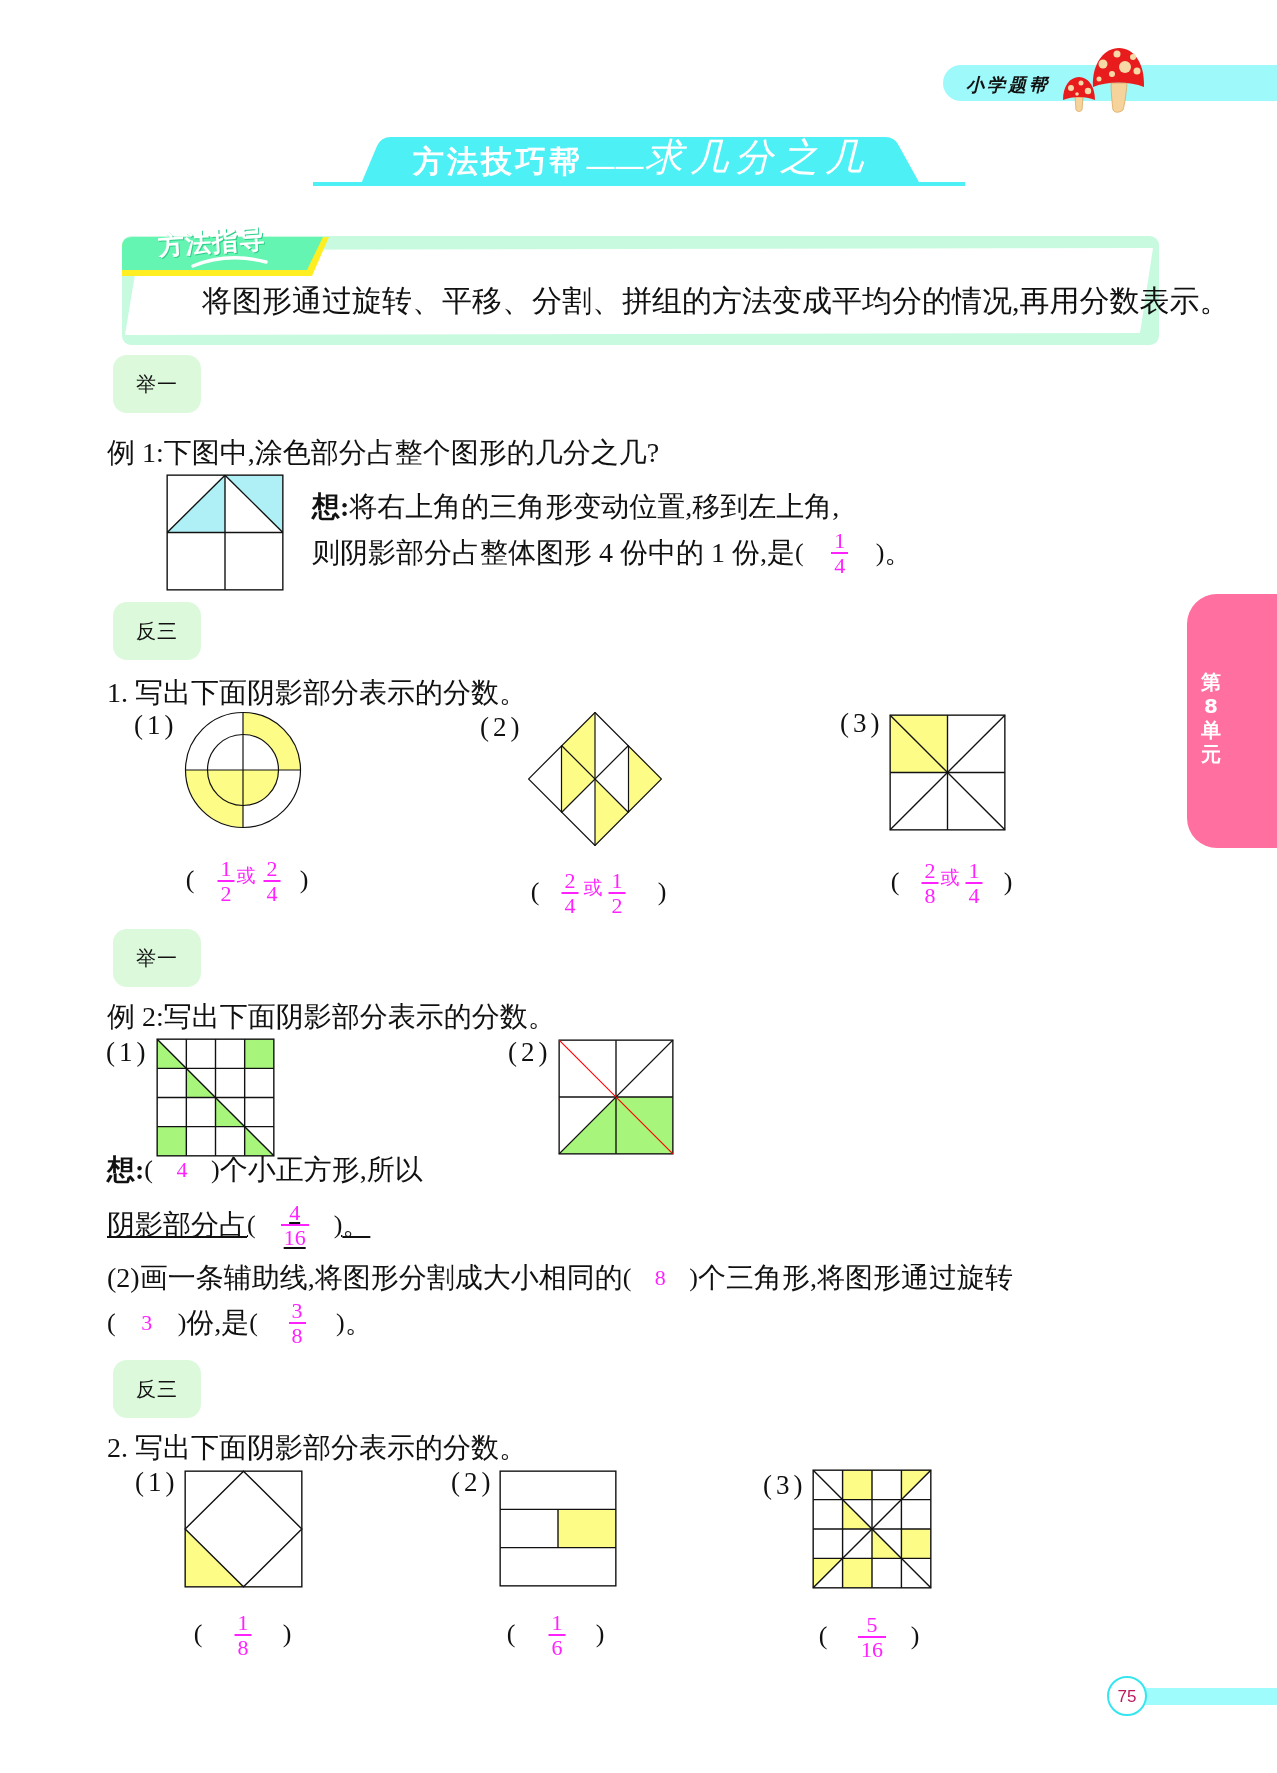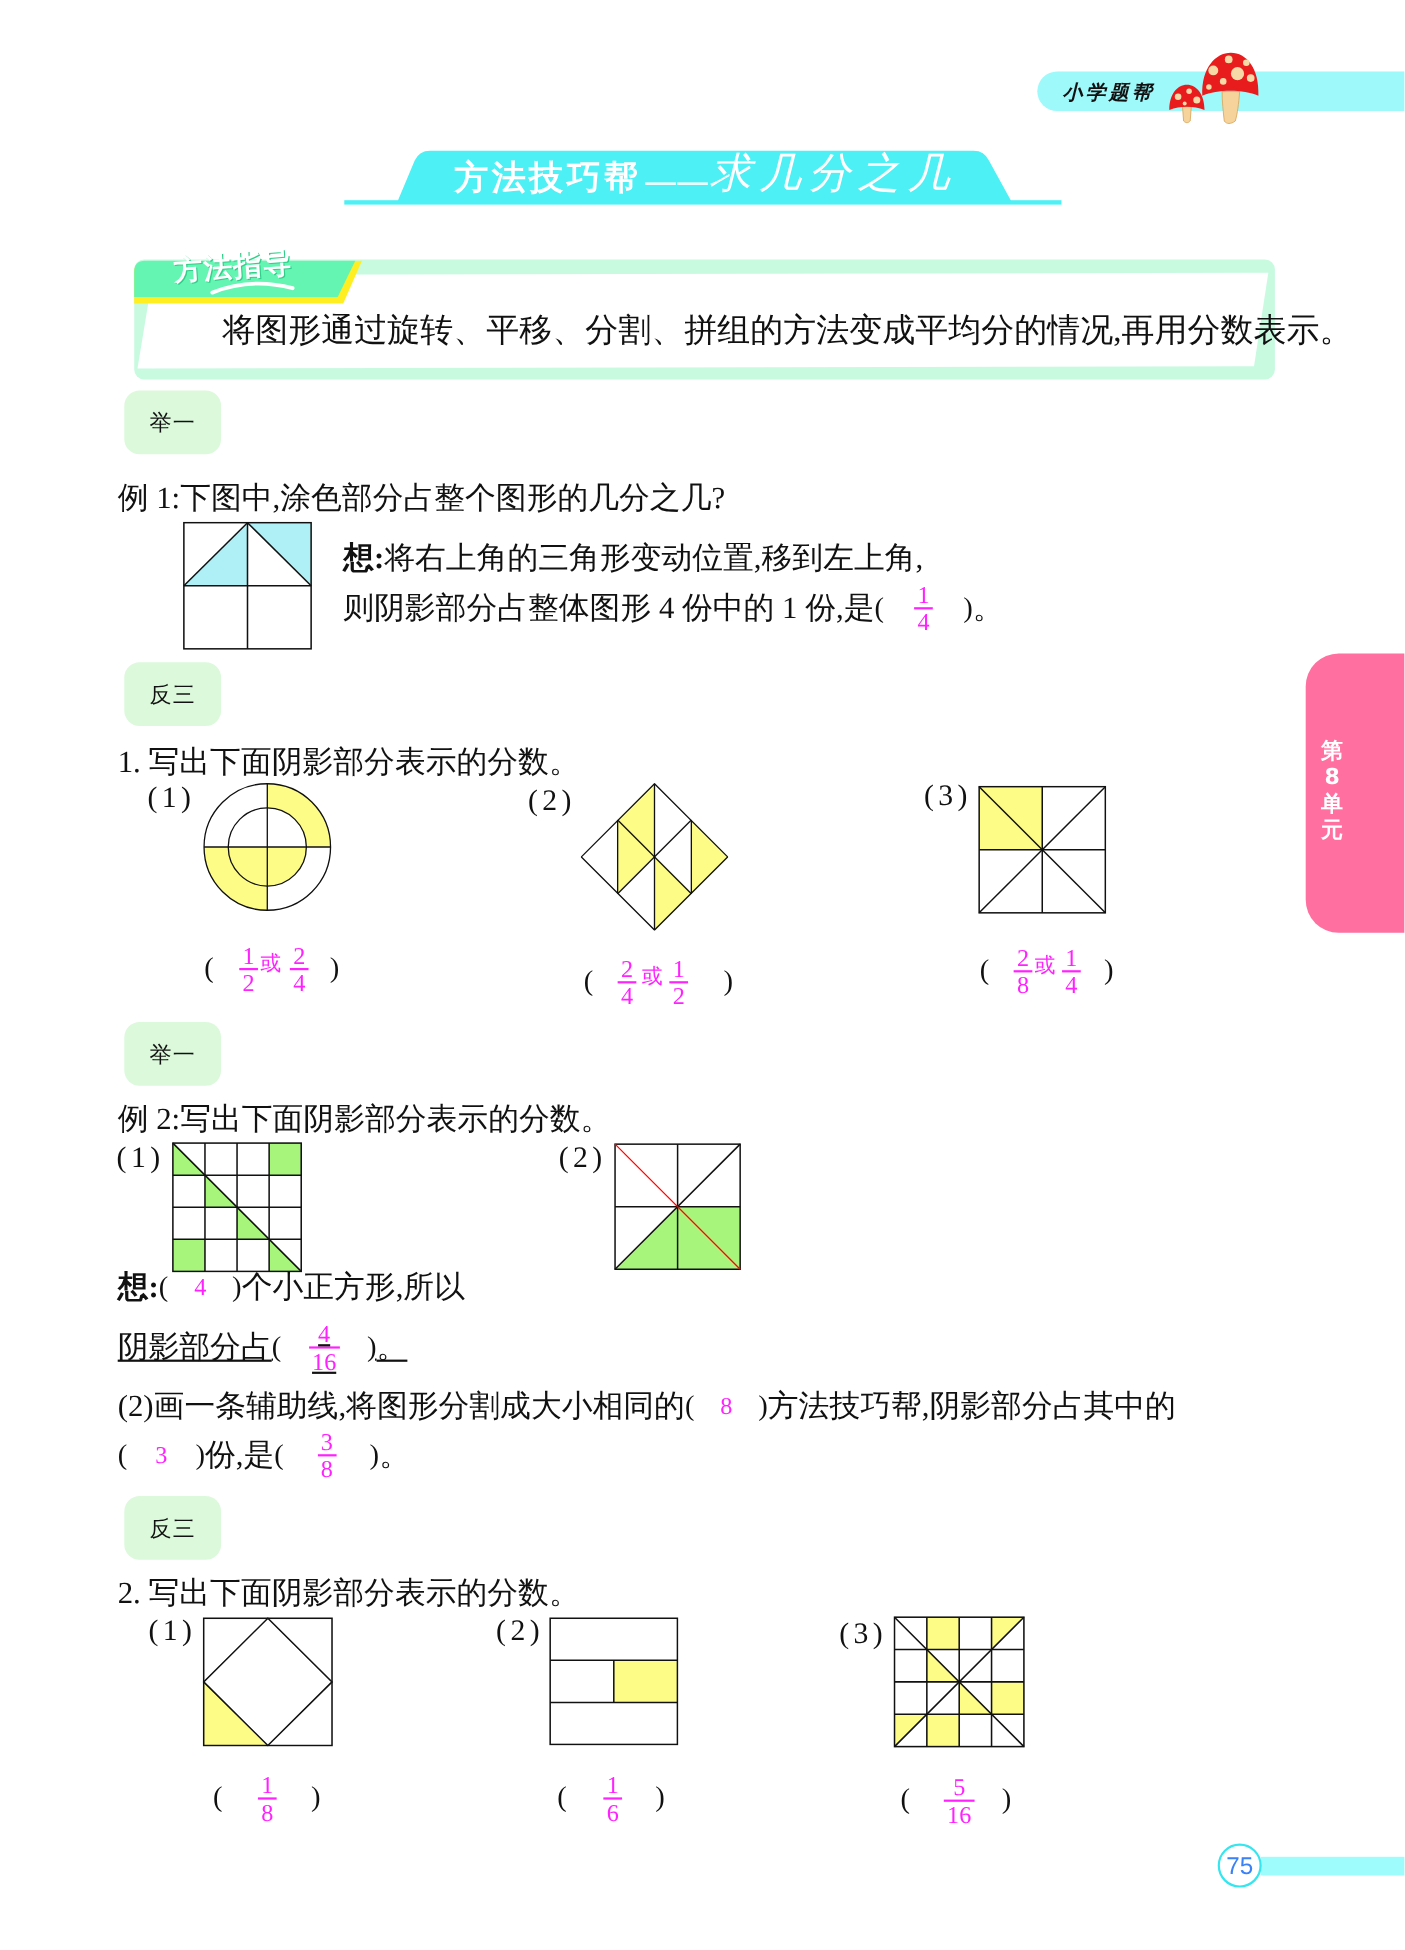--- a/index.html
+++ b/index.html
@@ -27,21 +27,21 @@
   .ans-num{color:#ff22ff;font-size:22px;}
   .frac{display:inline-flex;flex-direction:column;align-items:stretch;color:#ff22ff;font-size:22px;line-height:21px;
         font-family:"Liberation Serif","DejaVu Serif",serif;}
   .frac .n,.frac .d{text-align:center;padding:0 3px;}
   .frac .n{border-bottom:2px solid #ff22ff;padding-bottom:1px;}
   .frac .d{padding-top:1px;}
   .or{color:#ff22ff;font-size:19px;}
   .fig{position:absolute;}
   .tab-chars{position:absolute;left:1199px;top:670px;width:24px;display:flex;flex-direction:column;align-items:center;
              color:#ffffff;font-family:"DejaVu Sans",sans-serif;font-weight:bold;font-size:20px;line-height:24px;}
-  .pnum{font-family:"Liberation Sans","DejaVu Sans",sans-serif;font-size:22px;color:#3b82f6;}
+  .pnum{font-family:"Liberation Sans","DejaVu Sans",sans-serif;font-size:17px;color:#be185d;}
 </style>
 </head>
 <body>
 
 <div id="page">
 
   <svg class="bg-svg" viewBox="0 0 1277 1773">
 
     <path d="M961,65 L1277,65 L1277,101 L961,101 A18,18 0 0 1 961,65 Z" fill="#9ef9fb"></path>
 
@@ -262,21 +262,21 @@
     <span>。</span>
   </div>
 
   <div class="line" style="left:107px;top:1262px;">
     <span>(2)画一条辅助线,将图形分割成大小相同的</span>
     <span class="paren">(</span>
     <span class="blank" style="width:58px;">
       <span class="ans-num">8</span>
     </span>
     <span class="paren">)</span>
-    <span>方法技巧帮,阴影部分占其中的</span>
+    <span>个三角形,将图形通过旋转</span>
   </div>
 
   <div class="line" style="left:107px;top:1307px;">
     <span class="paren">(</span>
     <span class="blank" style="width:62px;">
       <span class="ans-num">3</span>
     </span>
     <span class="paren">)</span>
     <span>份,是</span>
     <span class="paren">(</span>

